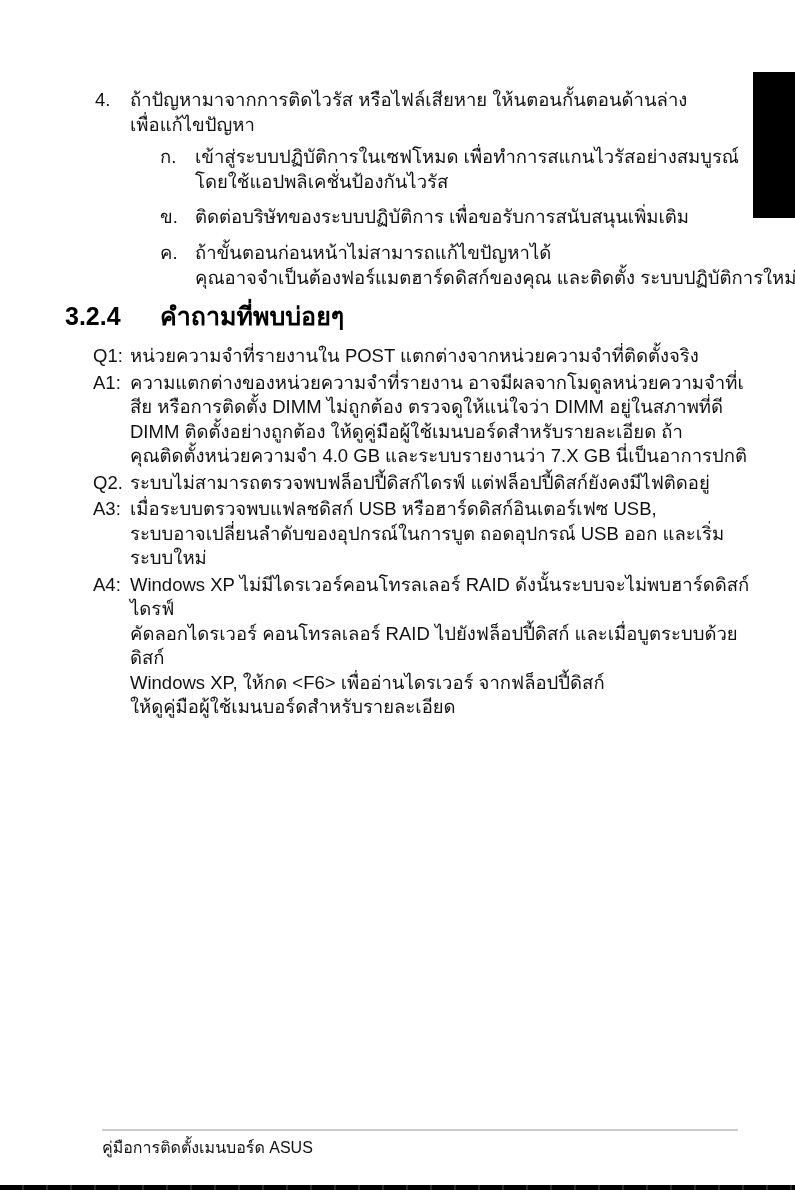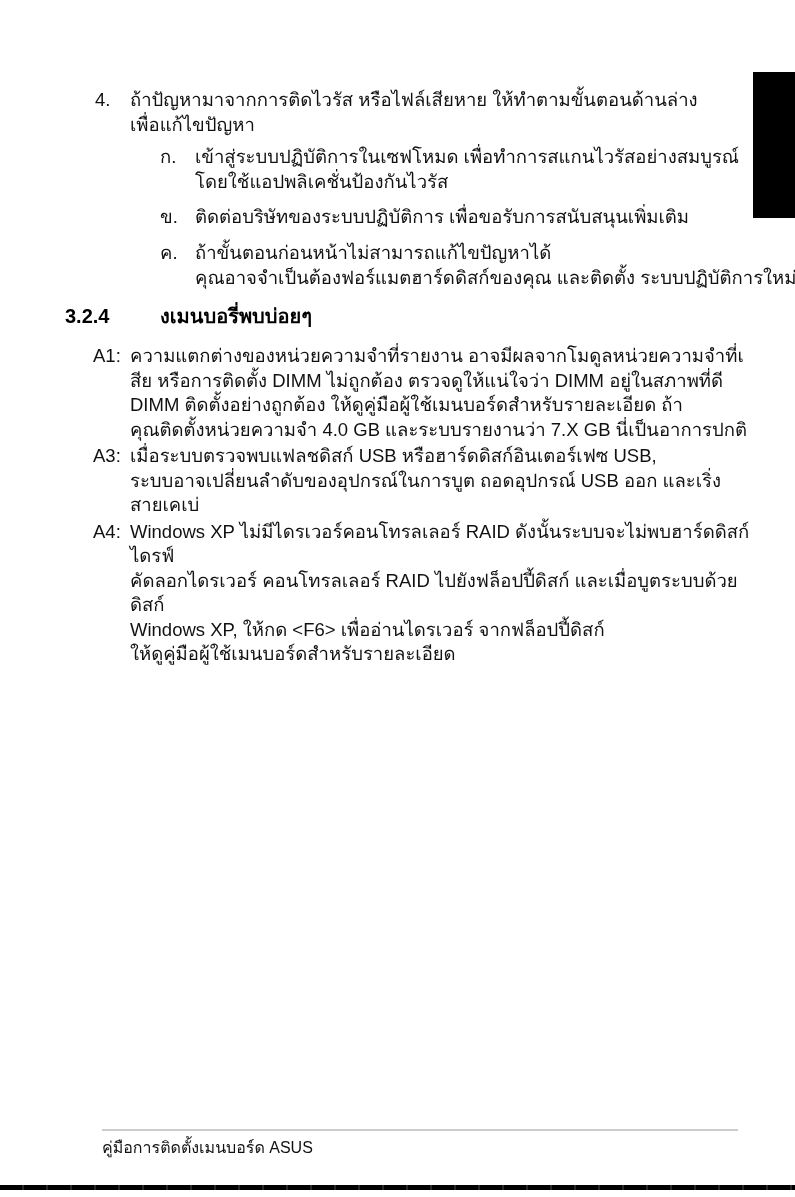--- a/index.html
+++ b/index.html
@@ -46,21 +46,21 @@
   .sub-step .lbl { width: 35px; }
   #step-a { top: 145px; }
   #step-b { top: 205px; }
   #step-c { top: 241px; }
   .section-heading {
     position: absolute;
     left: 65px;
     top: 299px;
     display: flex;
     align-items: flex-start;
-    font-size: 20px;
+    font-size: 25px;
     font-weight: bold;
     line-height: 34px;
     color: #000000;
   }
   .section-heading .sec-num { width: 95px; }
   .faq {
     position: absolute;
     left: 93px;
     top: 344px;
     width: 660px;
@@ -103,21 +103,21 @@
 </style>
 </head>
 <body>
 
 <div class="page">
 
   <div class="side-tab"></div>
 
   <div class="row" id="item4">
     <span class="lbl">4.</span>
-    <div class="txt">ถ้าปัญหามาจากการติดไวรัส หรือไฟล์เสียหาย ให้ทำตามขั้นตอนด้านล่าง
+    <div class="txt">ถ้าปัญหามาจากการติดไวรัส หรือไฟล์เสียหาย ให้นตอนกั้นตอนด้านล่าง
 เพื่อแก้ไขปัญหา</div>
   </div>
 
   <div class="row sub-step" id="step-a">
     <span class="lbl">ก.</span>
     <div class="txt">เข้าสู่ระบบปฏิบัติการในเซฟโหมด เพื่อทำการสแกนไวรัสอย่างสมบูรณ์
 โดยใช้แอปพลิเคชั่นป้องกันไวรัส</div>
   </div>
 
   <div class="row sub-step" id="step-b">
@@ -126,35 +126,43 @@
   </div>
 
   <div class="row sub-step" id="step-c">
     <span class="lbl">ค.</span>
     <div class="txt">ถ้าขั้นตอนก่อนหน้าไม่สามารถแก้ไขปัญหาได้
 คุณอาจจำเป็นต้องฟอร์แมตฮาร์ดดิสก์ของคุณ และติดตั้ง ระบบปฏิบัติการใหม่</div>
   </div>
 
   <div class="section-heading">
     <span class="sec-num">3.2.4</span>
-    <span class="sec-title">งเมนบอรี่พบบ่อยๆ</span>
+    <span class="sec-title">คำถามที่พบบ่อยๆ</span>
   </div>
 
   <div class="faq">
+    <div class="row">
+      <span class="lbl">Q1:</span>
+      <div class="txt">หน่วยความจำที่รายงานใน POST แตกต่างจากหน่วยความจำที่ติดตั้งจริง</div>
+    </div>
     <div class="row">
       <span class="lbl">A1:</span>
       <div class="txt">ความแตกต่างของหน่วยความจำที่รายงาน อาจมีผลจากโมดูลหน่วยความจำที่เ
 สีย หรือการติดตั้ง DIMM ไม่ถูกต้อง ตรวจดูให้แน่ใจว่า DIMM อยู่ในสภาพที่ดี
 DIMM ติดตั้งอย่างถูกต้อง ให้ดูคู่มือผู้ใช้เมนบอร์ดสำหรับรายละเอียด ถ้า
 คุณติดตั้งหน่วยความจำ 4.0 GB และระบบรายงานว่า 7.X GB นี่เป็นอาการปกติ</div>
     </div>
     <div class="row">
+      <span class="lbl">Q2.</span>
+      <div class="txt">ระบบไม่สามารถตรวจพบฟล็อปปี้ดิสก์ไดรฟ์ แต่ฟล็อปปี้ดิสก์ยังคงมีไฟติดอยู่</div>
+    </div>
+    <div class="row">
       <span class="lbl">A3:</span>
       <div class="txt">เมื่อระบบตรวจพบแฟลชดิสก์ USB หรือฮาร์ดดิสก์อินเตอร์เฟซ USB,
-ระบบอาจเปลี่ยนลำดับของอุปกรณ์ในการบูต ถอดอุปกรณ์ USB ออก และเริ่งสายเคเบ่</div>
+ระบบอาจเปลี่ยนลำดับของอุปกรณ์ในการบูต ถอดอุปกรณ์ USB ออก และเริ่มระบบใหม่</div>
     </div>
     <div class="row">
       <span class="lbl">A4:</span>
       <div class="txt">Windows XP ไม่มีไดรเวอร์คอนโทรลเลอร์ RAID ดังนั้นระบบจะไม่พบฮาร์ดดิสก์ไดรฟ์
 คัดลอกไดรเวอร์ คอนโทรลเลอร์ RAID ไปยังฟล็อปปี้ดิสก์ และเมื่อบูตระบบด้วยดิสก์
 Windows XP, ให้กด &lt;F6&gt; เพื่ออ่านไดรเวอร์ จากฟล็อปปี้ดิสก์
 ให้ดูคู่มือผู้ใช้เมนบอร์ดสำหรับรายละเอียด</div>
     </div>
   </div>
 

